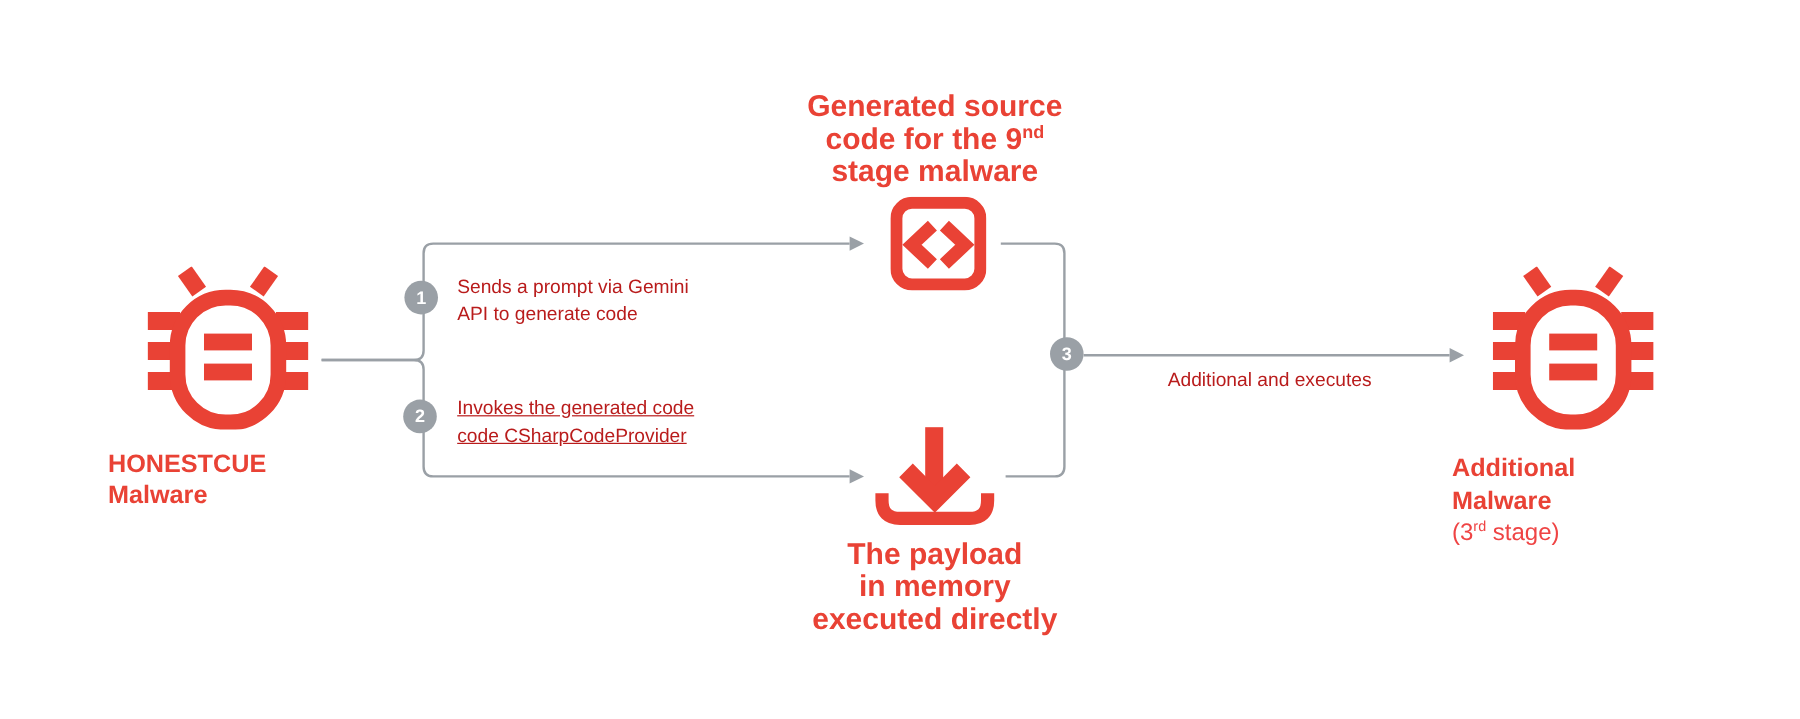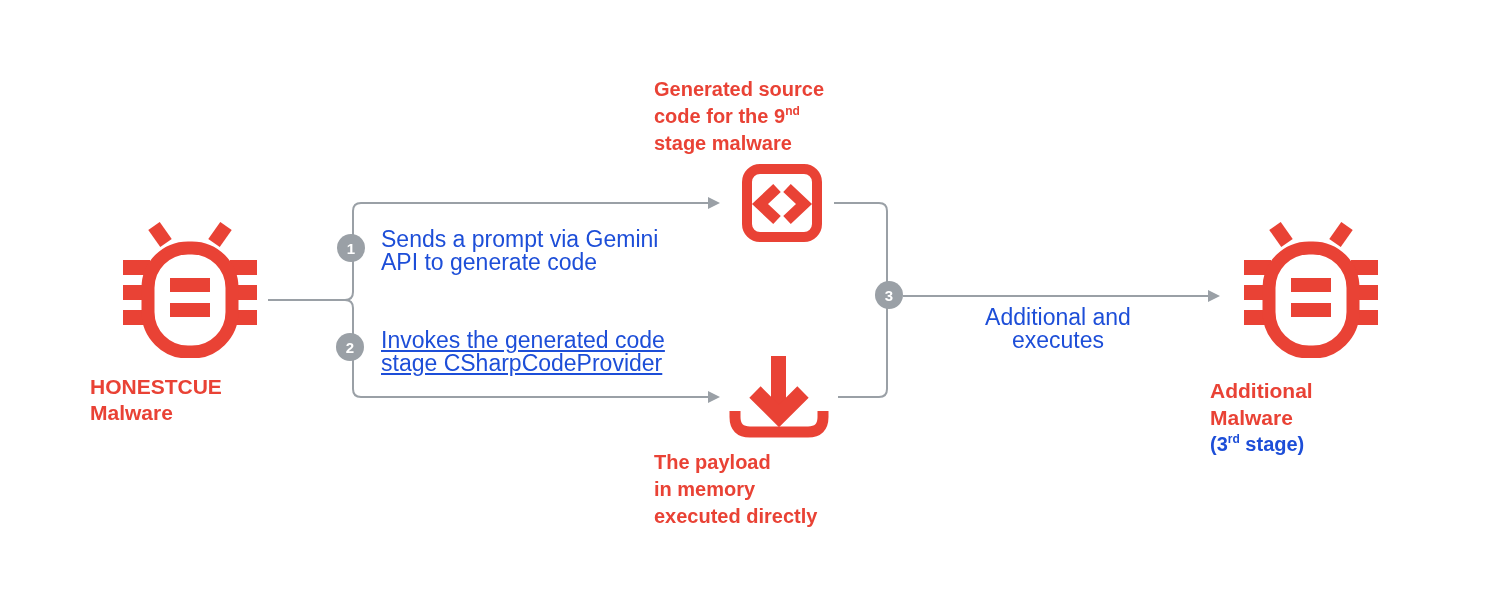--- a/index.html
+++ b/index.html
@@ -11,25 +11,26 @@
   .canvas {
     position: relative; width: 1500px; height: 599px; background: #ffffff;
   }
   .abs { position: absolute; }
   svg.connectors { position: absolute; left: 0; top: 0; width: 1500px; height: 599px; }
   .node-label-red {
     color: #E94235; font-weight: bold; font-size: 21px; line-height: 26px;
     text-align: left;
   }
   .node-title-red {
-    color: #E94235; font-weight: bold; font-size: 20px; line-height: 27px;
+    color: #E94235; font-weight: bold; font-size: 25px; line-height: 27px;
+    text-align: center;
   }
-  .stage-note { color: #1d4ed8; font-weight: bold; font-size: 20px; }
+  .stage-note { color: #ef4444; font-weight: normal; font-size: 20px; }
   .step-text {
-    color: #1d4ed8; font-size: 23px; line-height: 23px; font-weight: normal;
+    color: #b91c1c; font-size: 16px; line-height: 23px; font-weight: normal;
   }
   .step-badge {
     position: absolute; width: 28px; height: 28px; border-radius: 50%;
     background: #9AA0A6; color: #ffffff; font-size: 15px; font-weight: bold;
     display: flex; align-items: center; justify-content: center;
     z-index: 3;
   }
   .centered { text-align: center; }
   sup { font-size: 60%; line-height: 0; vertical-align: super; }
   .icon-box { line-height: 0; }
@@ -81,21 +82,21 @@
   <div class="abs step-text" style="left:381px; top:228px;">
     <div>Sends a prompt via Gemini</div>
     <div>API to generate code</div>
   </div>
 
   <div class="step-badge" style="left:336px; top:333px;">
     <span>2</span>
   </div>
   <div class="abs step-text" style="left:381px; top:329px;text-decoration:underline;">
     <div>Invokes the generated code</div>
-    <div>stage CSharpCodeProvider</div>
+    <div>code CSharpCodeProvider</div>
   </div>
 
   <div class="abs node-title-red" style="left:654px; top:76px; width:250px;">
     <div>Generated source</div>
     <div><span>code for the 9</span><sup>nd</sup></div>
     <div>stage malware</div>
   </div>
   <div class="abs icon-box" style="left:742px; top:164px;">
     <svg width="80" height="78" viewBox="0 0 80 78">
       <rect x="5" y="5" width="70" height="68" rx="13" fill="none" stroke="#E94235" stroke-width="10"></rect>

